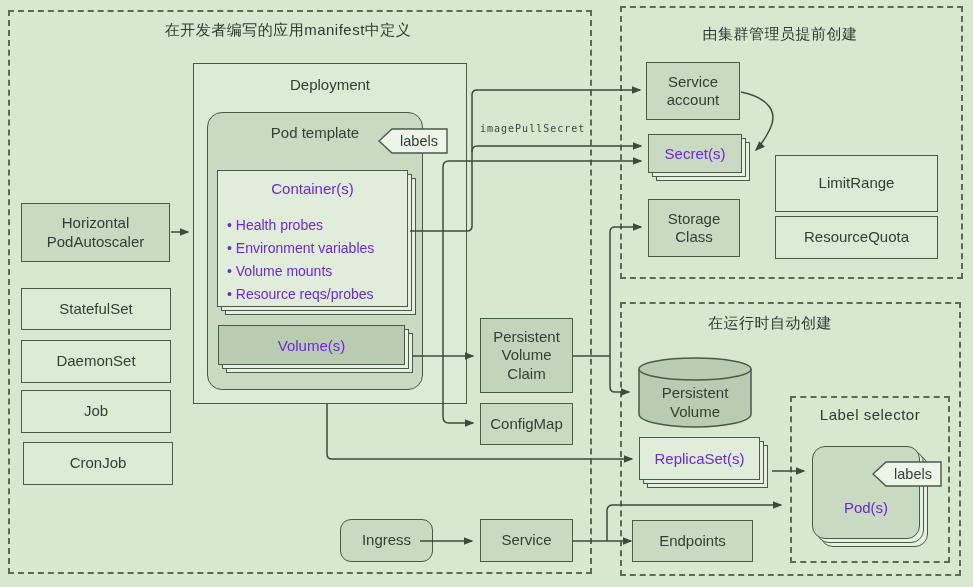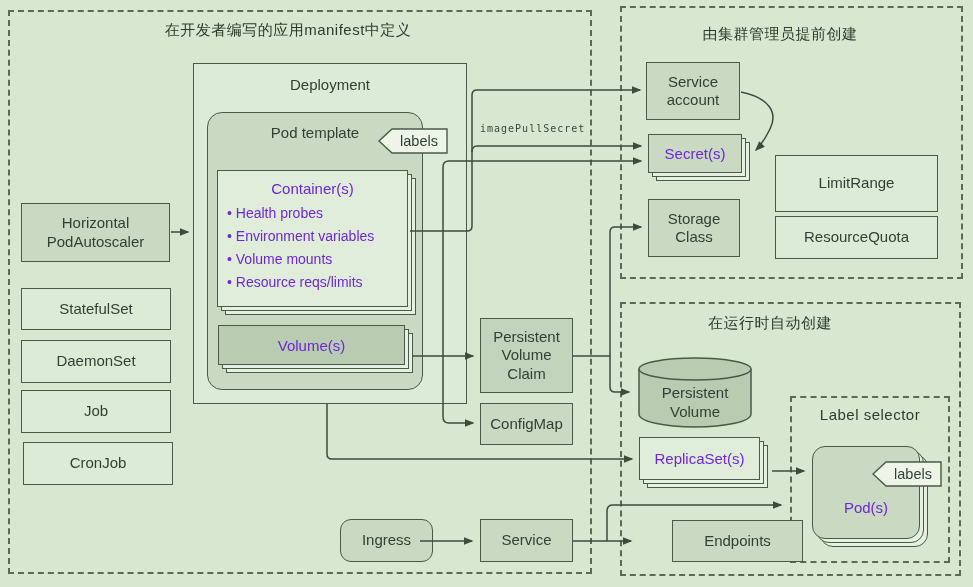--- a/index.html
+++ b/index.html
@@ -123,27 +123,27 @@
     <span>Deployment</span>
   </div>
 
   <div class="box fill-mid rounded node" style="left:207px; top:112px; width:216px; height:278px; justify-content:flex-start; padding-top:11px;">
     <span>Pod template</span>
   </div>
 
   <div class="stack node" style="left:217px; top:170px; width:191px; height:137px;">
     <div class="layer l1"></div>
     <div class="layer l2"></div>
-    <div class="front fill-light" style="justify-content:flex-start; padding-top:9px;">
+    <div class="front fill-light" style="justify-content:flex-start; padding-top:9px;gap:12px;">
       <span class="containers-title">Container(s)</span>
       <span class="bullets">
         <span>• Health probes</span>
         <span>• Environment variables</span>
         <span>• Volume mounts</span>
-        <span>• Resource reqs/limits</span>
+        <span>• Resource reqs/probes</span>
       </span>
     </div>
   </div>
 
   <div class="stack node" style="left:218px; top:325px; width:187px; height:40px;">
     <div class="layer l1"></div>
     <div class="layer l2"></div>
     <div class="front fill-dark">
       <span>Volume(s)</span>
     </div>
@@ -219,21 +219,21 @@
   </div>
 
   <div class="stack node" style="left:639px; top:437px; width:121px; height:43px;">
     <div class="layer l1"></div>
     <div class="layer l2"></div>
     <div class="front fill-light">
       <span>ReplicaSet(s)</span>
     </div>
   </div>
 
-  <div class="box fill-mid node" style="left:672px; top:520px; width:131px; height:42px;align-items:center;">
+  <div class="box fill-mid node" style="left:632px; top:520px; width:121px; height:42px;align-items:center;">
     <span>Endpoints</span>
   </div>
 
   <div class="stack r node" style="left:812px; top:446px; width:108px; height:93px;">
     <div class="layer l1"></div>
     <div class="layer l2"></div>
     <div class="front fill-mid" style="justify-content:flex-end; padding-bottom:22px;">
       <span>Pod(s)</span>
     </div>
   </div>

